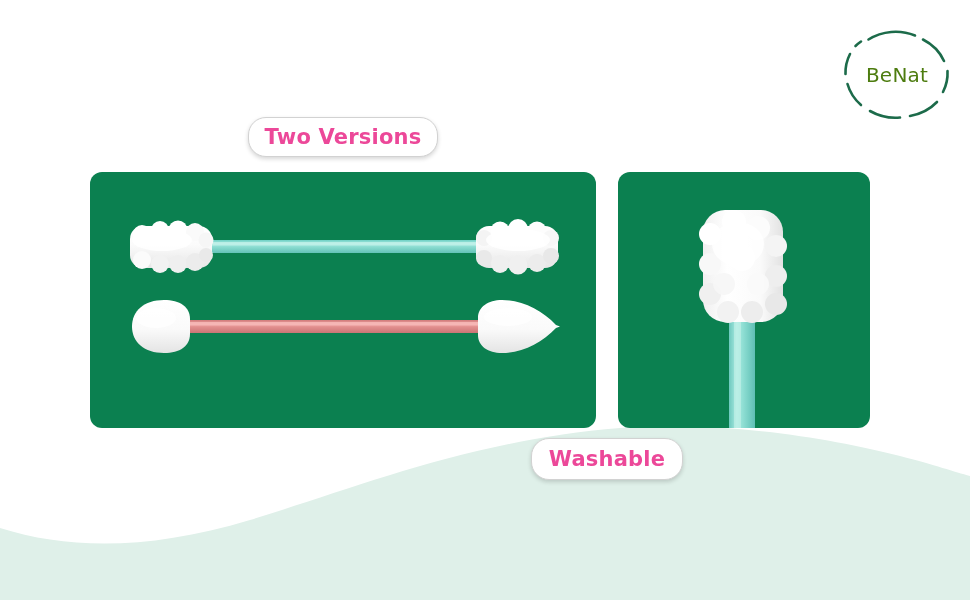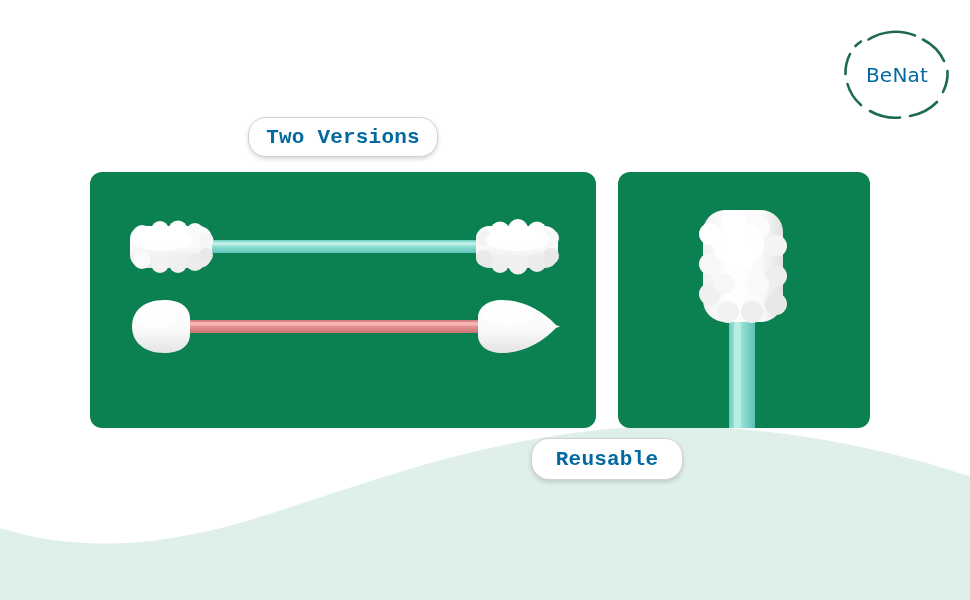--- a/index.html
+++ b/index.html
@@ -42,40 +42,39 @@
     top: 0;
     width: 118px;
     height: 98px;
     display: flex;
     align-items: center;
     justify-content: center;
     font-family: "DejaVu Sans", "Liberation Sans", sans-serif;
     font-size: 20px;
     font-weight: 400;
     letter-spacing: .2px;
-    color: #0369a1;
+    color: #4d7c0f;
   }
 
   
   .badge {
     position: absolute;
     background: #ffffff;
     border: 1px solid #d2d2d2;
     border-radius: 18px;
     box-shadow: 0 2px 4px rgba(0,0,0,.16);
     display: flex;
     align-items: center;
     justify-content: center;
-    color: #0369a1;
+    color: #ec4899;
     font-size: 21px;
     font-weight: 600;
     letter-spacing: .2px;
     box-sizing: border-box;
     white-space: nowrap;
-    font-family: Liberation Mono, monospace;
   }
   #badge-two-versions { left: 248px; top: 117px; width: 190px; height: 40px; }
   #badge-reusable     { left: 665px; top: 117px; width: 155px; height: 40px; }
   #badge-washable     { left: 531px; top: 438px; width: 152px; height: 42px; }
 
   
   .panel {
     position: absolute;
     background: #0b8050;
     border-radius: 12px;
@@ -110,21 +109,21 @@
         <path d="M62,91.5 A48,44 0 0 1 32,85"></path>
         <path d="M23,79 A48,44 0 0 1 9.5,58"></path>
         <path d="M7.5,48 A48,44 0 0 1 12,28"></path>
         <path d="M17.5,20 A48,44 0 0 1 23,15.5"></path>
       </g>
     </svg>
     <div class="logo-text">BeNat</div>
   </div>
 
   <div class="badge" id="badge-two-versions">Two Versions</div>
-  <div class="badge" id="badge-washable">Reusable</div>
+  <div class="badge" id="badge-washable">Washable</div>
 
   <div class="panel" id="panel-versions">
 
     <div class="swab-row" id="row-standard">
       <svg viewBox="0 0 506 110" width="506" height="110">
         <defs>
           <linearGradient id="tealStem" x1="0" y1="0" x2="0" y2="1">
             <stop offset="0%" stop-color="#6fcfc4"></stop>
             <stop offset="28%" stop-color="#a9ece2"></stop>
             <stop offset="55%" stop-color="#8adbd0"></stop>

